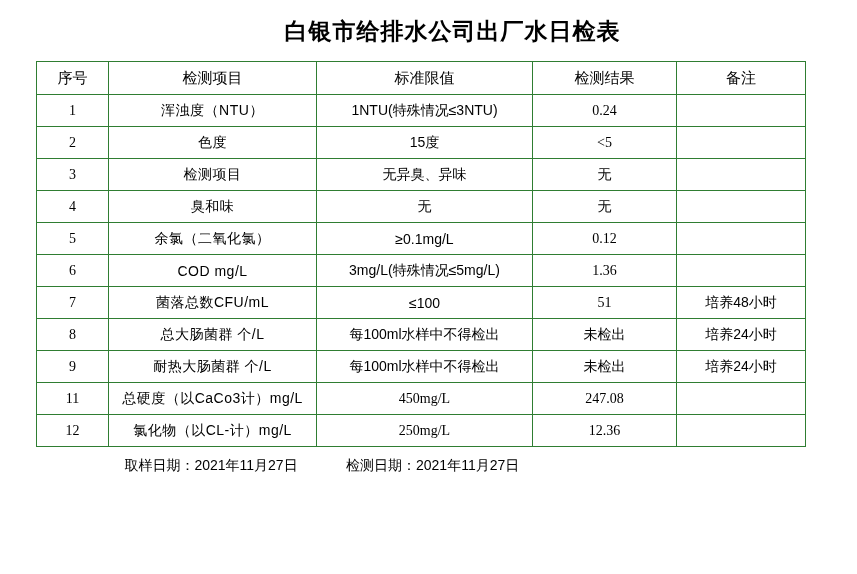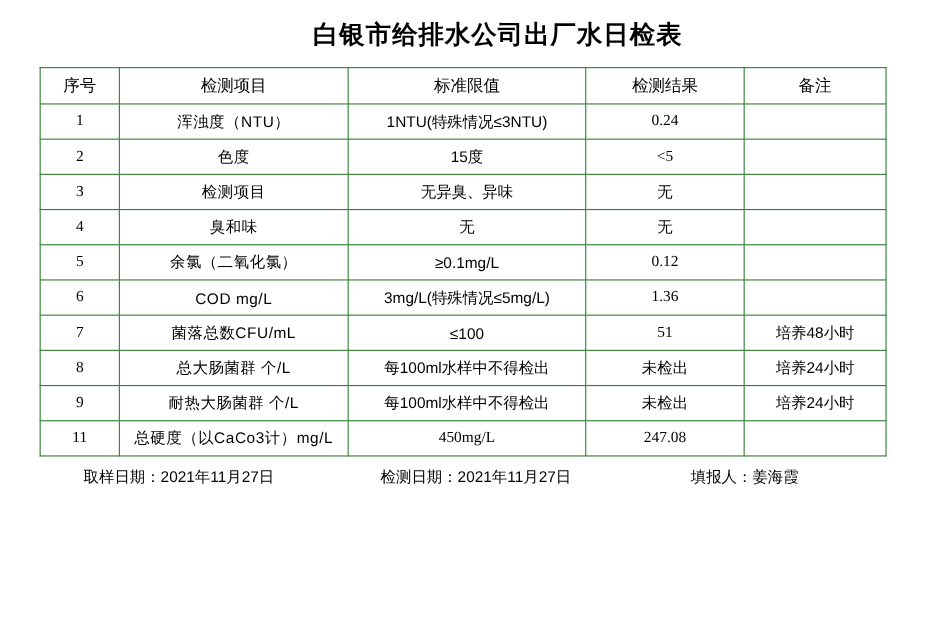--- a/index.html
+++ b/index.html
@@ -68,21 +68,21 @@
     font-family: "Liberation Serif", "DejaVu Serif", serif;
   }
   .footer {
     margin-top: 10px;
     padding: 0 46px;
     box-sizing: border-box;
     display: flex;
     font-size: 14px;
     align-items: center;
   }
-  .footer .f-sample { width: 300px; text-align: left; padding-left: 30px; box-sizing: border-box;}
+  .footer .f-sample { width: 300px; text-align: center; padding-left: 30px; box-sizing: border-box;}
   .footer .f-test { width: 282px; text-align: left; box-sizing: border-box;}
   .footer .f-filler { flex: 1; text-align: left; }
 </style>
 </head>
 <body>
 
 <div class="page">
 
   <div class="doc-title">白银市给排水公司出厂水日检表</div>
 
@@ -168,23 +168,29 @@
           <td>未检出</td>
           <td>培养24小时</td>
         </tr>
         <tr>
           <td class="num-font">11</td>
           <td class="cell-item">总硬度（以CaCo3计）mg/L</td>
           <td class="num-font">450mg/L</td>
           <td class="num-font">247.08</td>
           <td></td>
         </tr>
+        <tr>
+          <td class="num-font">12</td>
+          <td class="cell-item">氯化物（以CL-计）mg/L</td>
+          <td class="num-font">250mg/L</td>
+          <td class="num-font">12.36</td>
+          <td></td>
+        </tr>
       </tbody>
     </table>
   </div>
 
   <div class="footer">
     <div class="f-sample">取样日期：2021年11月27日</div>
     <div class="f-test">检测日期：2021年11月27日</div>
-    <div class="f-filler">填报人：姜海霞</div>
   </div>
 
 </div>
 
 </body></html>

